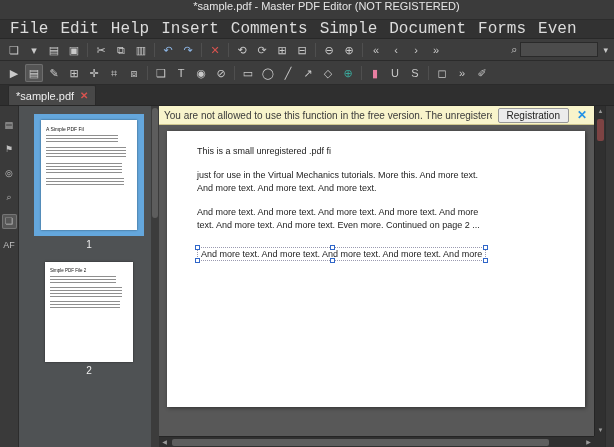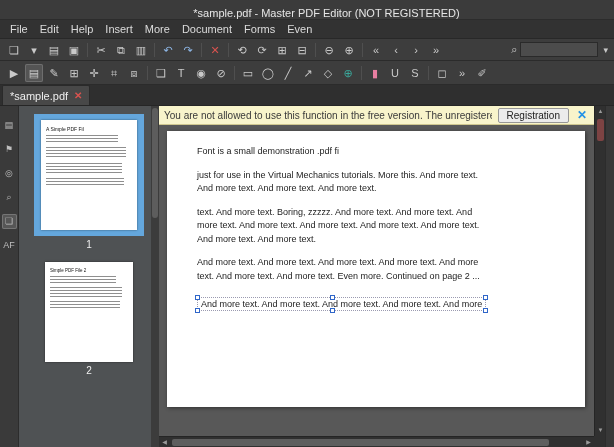--- a/index.html
+++ b/index.html
@@ -1,36 +1,36 @@
 <!DOCTYPE html>
 <html><head>
 <meta charset="utf-8">
 <style>
   * { margin:0; padding:0; box-sizing:border-box; }
   html,body { background:#222; }
   body { font-family:"Liberation Sans", sans-serif; }
   .window { width:614px; height:447px; display:flex; flex-direction:column; background:#3c3c3c; position:relative; overflow:hidden; }
 
-  .titlebar { height:20px; background:#3b3b3b; border-bottom:1px solid #2c2c2c; color:#e6e6e6; font-size:11px; display:flex; align-items:flex-end; justify-content:center; flex:0 0 auto;padding-left:39px; }
+  .titlebar { height:20px; background:#3b3b3b; border-bottom:1px solid #2c2c2c; color:#e6e6e6; font-size:11px; display:flex; align-items:flex-start; justify-content:center; flex:0 0 auto;padding-left:39px; }
 
   .menubar { height:19px; background:#323232; border-bottom:1px solid #282828; display:flex; align-items:center; padding-left:4px; flex:0 0 auto; }
-  .menu-item { color:#dcdcdc; font-size:11px; padding:0 6px; line-height:19px; cursor:default; }
+  .menu-item { color:#dcdcdc; font-size:16px; padding:0 6px; line-height:19px; cursor:default;font-family:Liberation Mono, monospace; }
 
   .toolbar { background:#3d3d3d; border-bottom:1px solid #2b2b2b; display:flex; align-items:center; padding:0 4px; flex:0 0 auto; }
   .toolbar.row1 { height:22px; }
   .toolbar.row2 { height:24px; }
   .tb-btn { width:18px; height:18px; line-height:18px; text-align:center; font-size:11px; color:#c9c9c9; margin:0 1px; border-radius:2px; flex:0 0 auto; }
   .tb-btn.active { background:#545454; box-shadow:inset 0 0 0 1px #6e6e6e; }
   .tb-divider { width:1px; height:14px; background:#2a2a2a; border-right:1px solid #4f4f4f; margin:0 3px; flex:0 0 auto; }
   .search-wrap { margin-left:auto; display:flex; align-items:center; gap:3px; }
   .search-icon { color:#c9c9c9; font-size:11px; }
   .search-input { width:78px; height:15px; background:#4c4c4c; border:1px solid #2a2a2a; color:#e0e0e0; font-size:10px; padding:0 3px; }
   .search-drop { color:#c9c9c9; font-size:9px; padding:0 2px; }
 
-  .tabbar { height:21px; background:#2f2f2f; border-bottom:1px solid #262626; display:flex; align-items:flex-end; padding-left:2px; flex:0 0 auto; }
+  .tabbar { height:21px; background:#2f2f2f; border-bottom:1px solid #262626; display:flex; align-items:flex-end; padding-left:8px; flex:0 0 auto; }
   .tab { height:20px; background:#484848; border:1px solid #2a2a2a; border-bottom:none; display:flex; align-items:center; padding:0 7px; gap:6px; border-radius:2px 2px 0 0; }
   .tab-label { color:#eeeeee; font-size:11px; }
   .tab-close { color:#d9534f; font-size:10px; font-weight:bold; }
 
   .main { flex:1 1 auto; display:flex; min-height:0; }
 
   .iconstrip { width:19px; background:#3a3a3a; border-right:1px solid #2c2c2c; display:flex; flex-direction:column; align-items:center; padding-top:12px; gap:9px; flex:0 0 auto; }
   .strip-btn { width:15px; height:15px; line-height:15px; text-align:center; color:#bfbfbf; font-size:9px; border-radius:2px; }
   .strip-btn.active { background:#565656; box-shadow:inset 0 0 0 1px #757575; }
 
@@ -79,21 +79,22 @@
   <div class="titlebar">
     <span>*sample.pdf - Master PDF Editor (NOT REGISTERED)</span>
   </div>
 
   <div class="menubar">
 
   <span class="menu-item">File</span>
       <span class="menu-item">Edit</span>
       <span class="menu-item">Help</span>
       <span class="menu-item">Insert</span>
-      <span class="menu-item">More</span>
+      <span class="menu-item">Comments</span>
+      <span class="menu-item">Simple</span>
       <span class="menu-item">Document</span>
       <span class="menu-item">Forms</span>
       <span class="menu-item">Even</span>
     </div>
 
   <div class="toolbar row1">
     <span style="display:contents">
       
     <span class="tb-btn">❏</span><span class="tb-btn">▾</span><span class="tb-btn">▤</span><span class="tb-btn">▣</span><span class="tb-divider"></span><span class="tb-btn">✂</span><span class="tb-btn">⧉</span><span class="tb-btn">▥</span><span class="tb-divider"></span><span class="tb-btn" style="color: rgb(143, 184, 232);">↶</span><span class="tb-btn" style="color: rgb(143, 184, 232);">↷</span><span class="tb-divider"></span><span class="tb-btn" style="color: rgb(217, 83, 79);">✕</span><span class="tb-divider"></span><span class="tb-btn">⟲</span><span class="tb-btn">⟳</span><span class="tb-btn">⊞</span><span class="tb-btn">⊟</span><span class="tb-divider"></span><span class="tb-btn">⊖</span><span class="tb-btn">⊕</span><span class="tb-divider"></span><span class="tb-btn">«</span><span class="tb-btn">‹</span><span class="tb-btn">›</span><span class="tb-btn">»</span></span>
     <span class="search-wrap">
@@ -182,23 +183,22 @@
 
       <div class="notification">
         <span class="notif-msg">You are not allowed to use this function in the free version.  The unregistered v</span>
         <span class="notif-btn">Registration</span>
         <span class="notif-close">✕</span>
       </div>
 
       <div class="page">
         <div>
 
-        <p class="doc-para">Font is a small demonstration .pdf fi</p>
+        <p class="doc-para">This is a small unregistered .pdf fi</p>
             <p class="doc-para">just for use in the Virtual Mechanics tutorials. More this. And more text. And more text. And more text. And more text.</p>
-            <p class="doc-para">text. And more text. Boring, zzzzz. And more text. And more text. And more text. And more text. And more text. And more text. And more text. And more text. And more text.</p>
             <p class="doc-para">And more text. And more text. And more text. And more text. And more text. And more text. And more text. Even more. Continued on page 2 ...</p>
           </div>
         <div class="selected-line">
           <span>And more text. And more text. And more text. And more text. And more</span>
           <span class="handle" style="left:-3px;top:-3px"></span>
           <span class="handle" style="left:-3px;bottom:-3px"></span>
           <span class="handle" style="left:46%;top:-3px"></span>
           <span class="handle" style="left:46%;bottom:-3px"></span>
           <span class="handle" style="right:-3px;top:-3px"></span>
           <span class="handle" style="right:-3px;bottom:-3px"></span>

